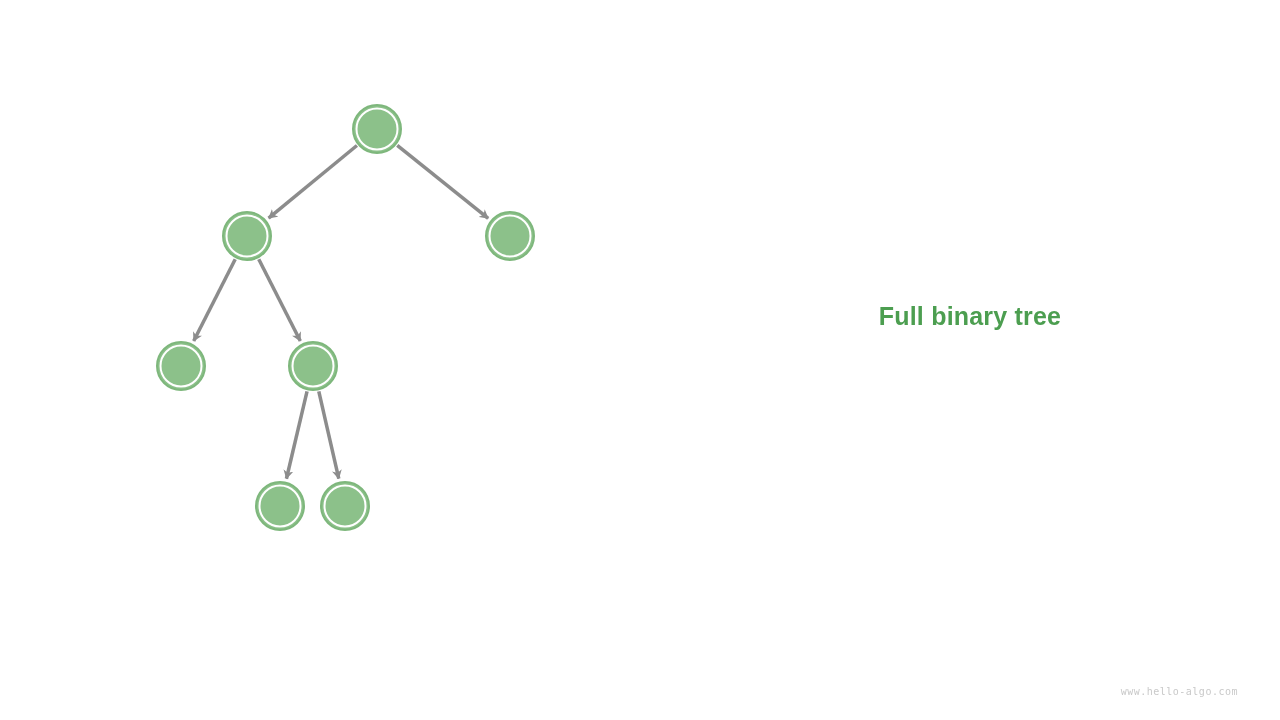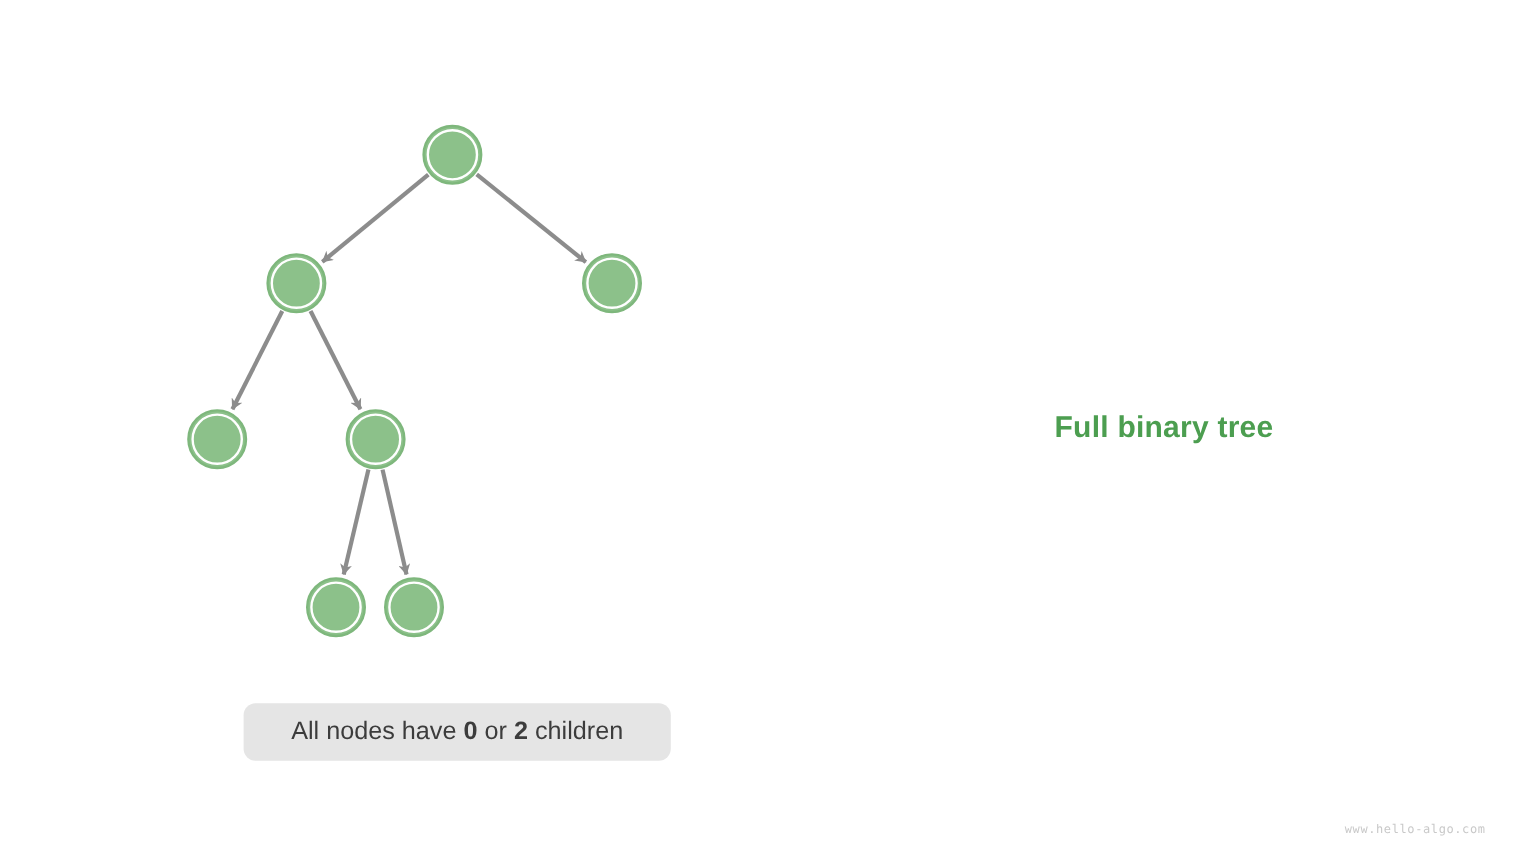--- a/index.html
+++ b/index.html
@@ -92,21 +92,18 @@
       <g>
         <circle cx="280" cy="506" r="24" fill="#8cc18a" stroke="#7eb77c" stroke-width="2"></circle>
         <circle cx="280" cy="506" r="20.5" fill="none" stroke="#ffffff" stroke-width="2"></circle>
       </g>
       <g>
         <circle cx="345" cy="506" r="24" fill="#8cc18a" stroke="#7eb77c" stroke-width="2"></circle>
         <circle cx="345" cy="506" r="20.5" fill="none" stroke="#ffffff" stroke-width="2"></circle>
       </g>
     </svg>
 
-  <div id="diagram-title" style="color: rgb(76, 158, 80); margin-top: 40px;">Full binary tree</div>
+  <div id="diagram-title" style="color: rgb(76, 158, 80);">Full binary tree</div>
 
-  <div id="caption-pill" style="background: rgb(229, 229, 229); color: rgb(60, 60, 60);">
-    <span>All nodes have </span><span class="b">0</span><span> or </span><span class="b">2</span><span> children</span>
-  </div>
 
   <div id="watermark" style="color: rgb(201, 201, 201);">www.hello-algo.com</div>
 
 </div>
 
 </body></html>

